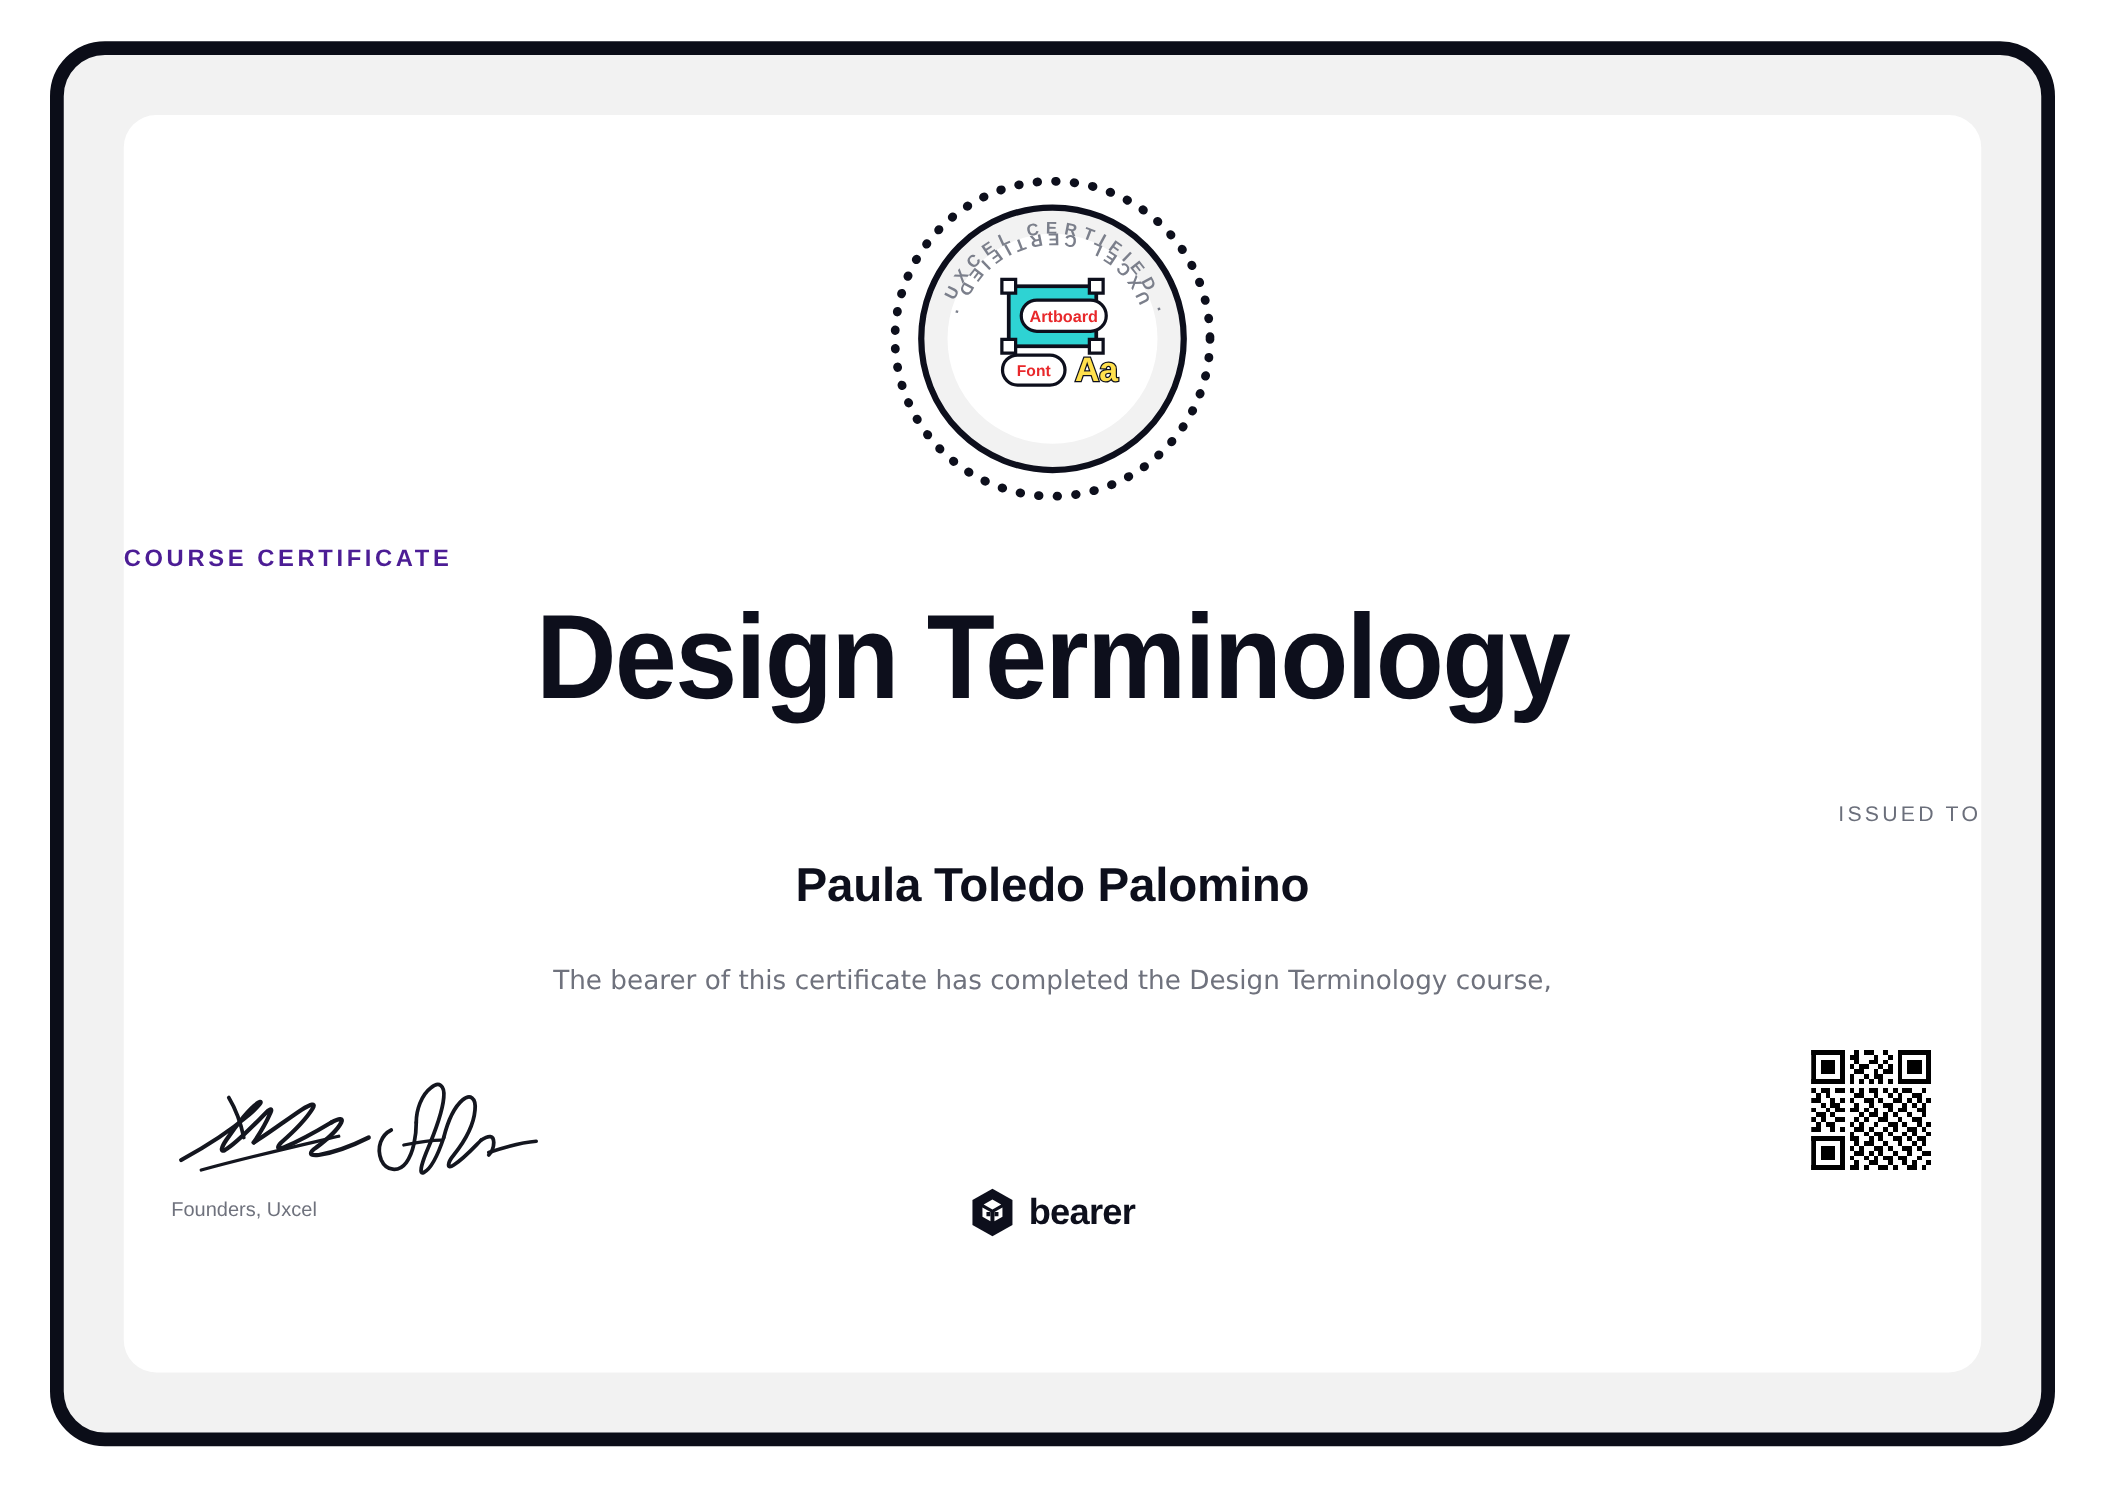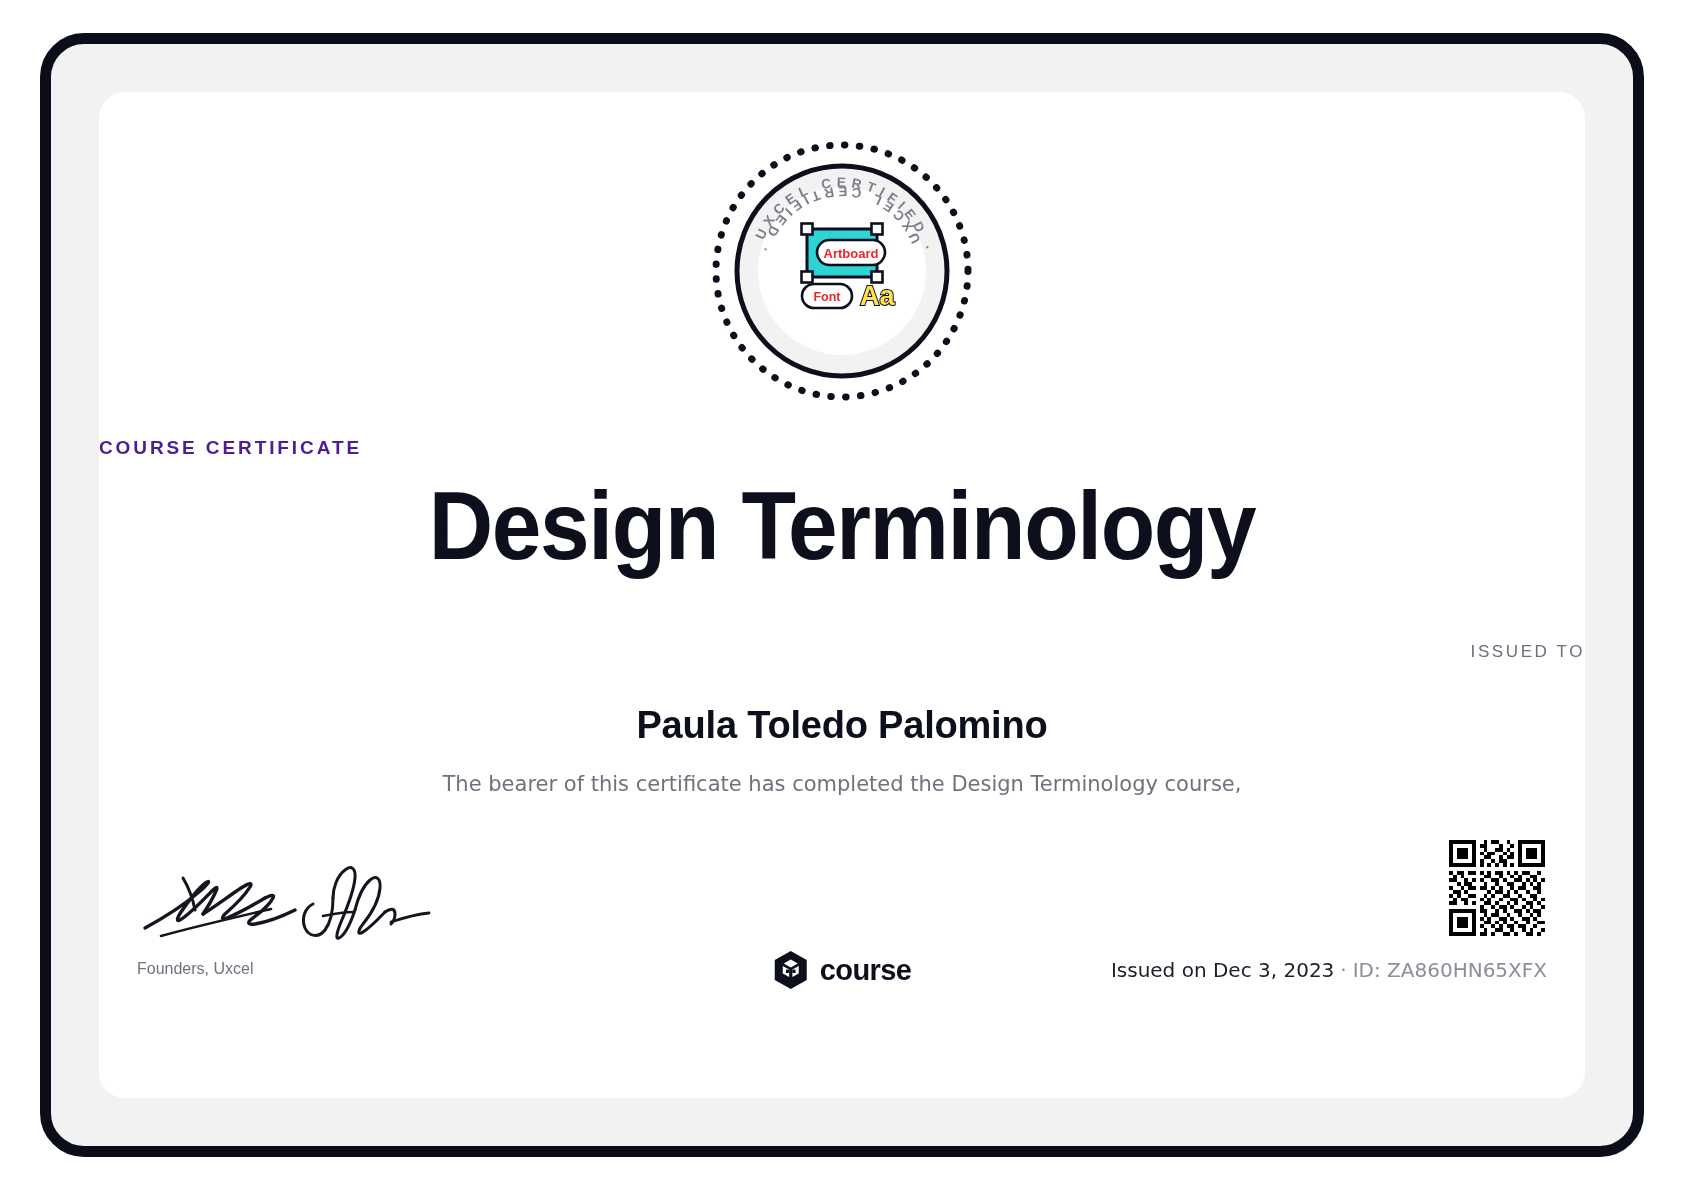--- a/index.html
+++ b/index.html
@@ -88,21 +88,20 @@
   .recipient-name {
     position: absolute;
     left: 0; right: 0;
     top: 596px;
     text-align: center;
     font-family: "Liberation Sans", sans-serif;
     font-size: 38px;
     font-weight: 700;
     letter-spacing: -0.2px;
     color: #0d0f1c;
-    margin-top: 16px;
   }
   .blurb {
     position: absolute;
     left: 50%;
     transform: translateX(-50%);
     top: 675px;
     width: 900px;
     text-align: center;
     font-family: "DejaVu Sans", sans-serif;
     font-size: 21px;
@@ -257,26 +256,23 @@
         <g fill="#ffffff">
           <path d="M18 9.5 L25 13.5 L18 17.5 L11 13.5 Z"></path>
           <path d="M10 16 L16.4 19.6 L16.4 27 L10 23.4 Z"></path>
           <path d="M26 16 L26 23.4 L19.6 27 L19.6 19.6 Z"></path>
         </g>
         <g fill="#0d0f1c">
           <rect x="13.2" y="19.6" width="3.2" height="3.4"></rect>
           <rect x="19.6" y="19.6" width="3.2" height="3.4"></rect>
         </g>
       </svg>
-      <span class="brand-word">course</span>
+      <span class="brand-word">bearer</span>
     </div>
 
-    <div class="issue-meta">
-      <span>Issued on Dec 3, 2023</span><span class="sep">·</span><span class="cert-id">ID: ZA860HN65XFX</span>
-    </div>
 
     <div class="qr-wrap">
       <svg width="96" height="96" viewBox="0 0 25 25" shape-rendering="crispEdges" xmlns="http://www.w3.org/2000/svg">
         <rect width="25" height="25" fill="#ffffff"></rect>
         <g fill="#000000">
 
           <rect x="0" y="0" width="7" height="1"></rect>
             <rect x="0" y="6" width="7" height="1"></rect>
           <rect x="0" y="0" width="1" height="7"></rect>
             <rect x="6" y="0" width="1" height="7"></rect>

